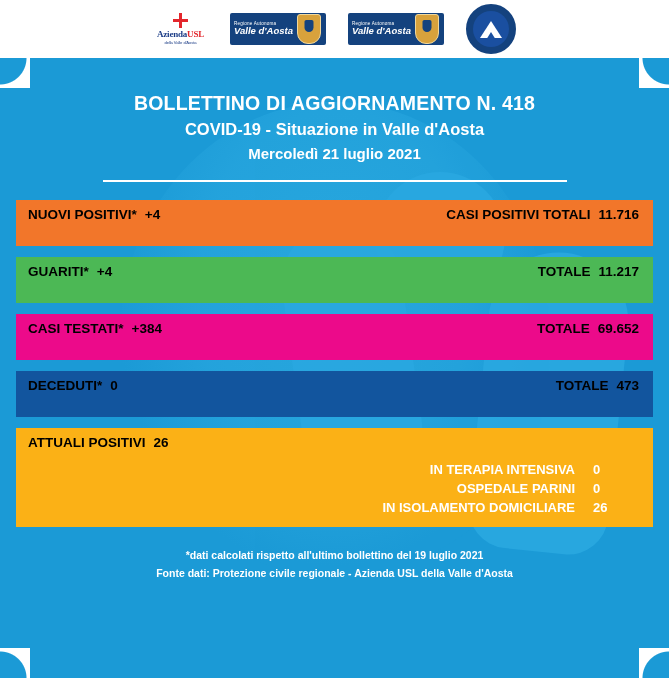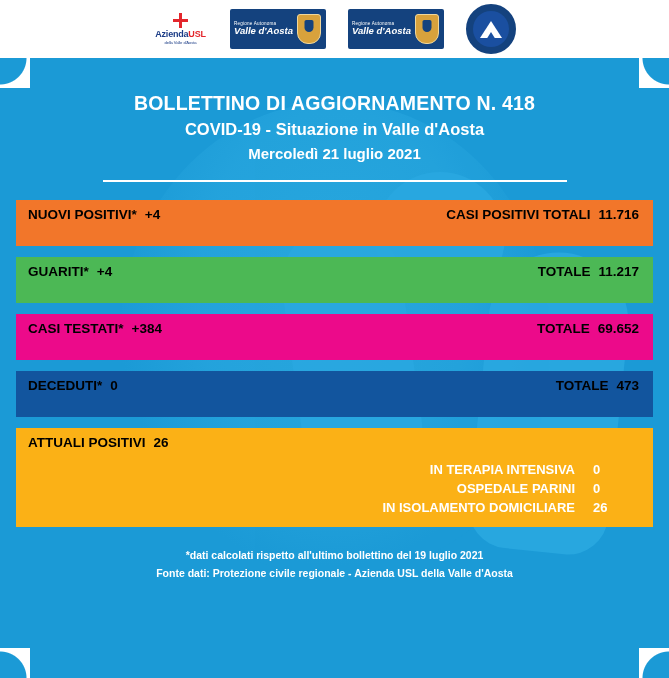--- a/index.html
+++ b/index.html
@@ -40,29 +40,29 @@
     position: relative;
   }
   .usl-cross:before, .usl-cross:after {
     content: "";
     position: absolute;
     background: #e3262c;
   }
   .usl-cross:before { left: 6px; top: 0; width: 3px; height: 15px; }
   .usl-cross:after { top: 6px; left: 0; width: 15px; height: 3px; }
   .usl-word {
-    font-size: 9px; font-weight: bold; color: #1b3c86; letter-spacing: -0.2px;
+    font-size: 9px; font-weight: bold; color: #1b3c86; letter-spacing: -0.2px; font-family: Liberation Serif, serif;
   }
   .usl-word .rd { color: #e3262c; }
   .usl-sub {
     font-size: 4.2px; color: #1b3c86; letter-spacing: -0.1px; white-space: nowrap;
   }
 
   .logo-rva {
-    width: 96px; height: 40px;
+    width: 96px; height: 32px;
     background: #14427e;
     border-radius: 2px;
     color: #ffffff;
     flex-direction: row;
     gap: 4px;
     padding: 0 4px;
     box-sizing: border-box;
   }
   .rva-text { display: flex; flex-direction: column; line-height: 1.05; }
   .rva-small { font-size: 4.6px; letter-spacing: 0.2px; }

